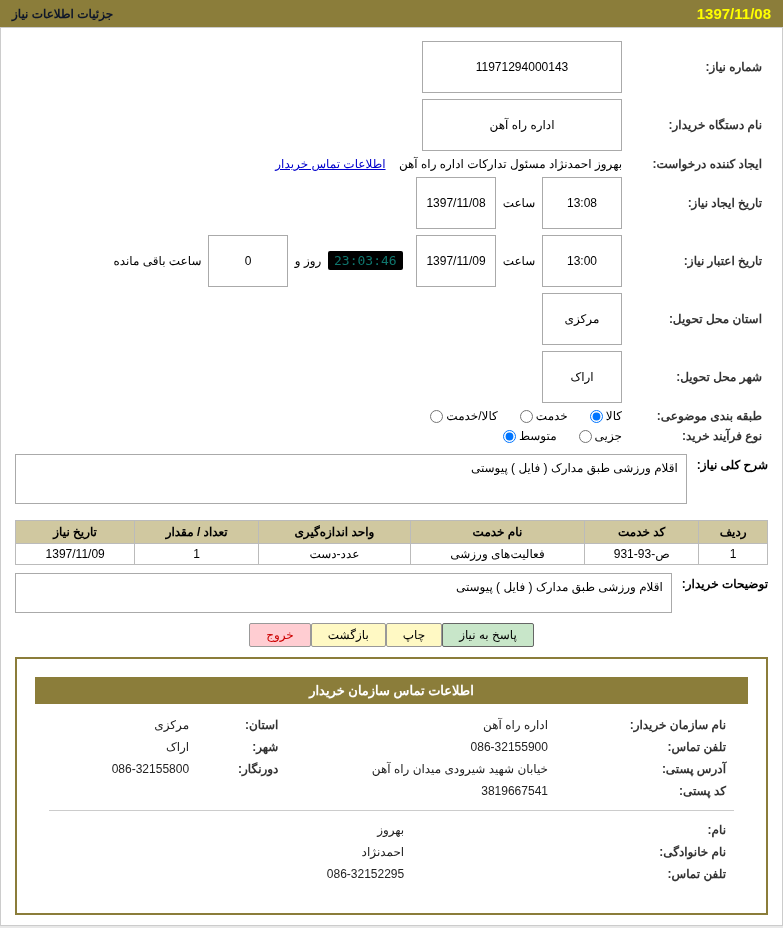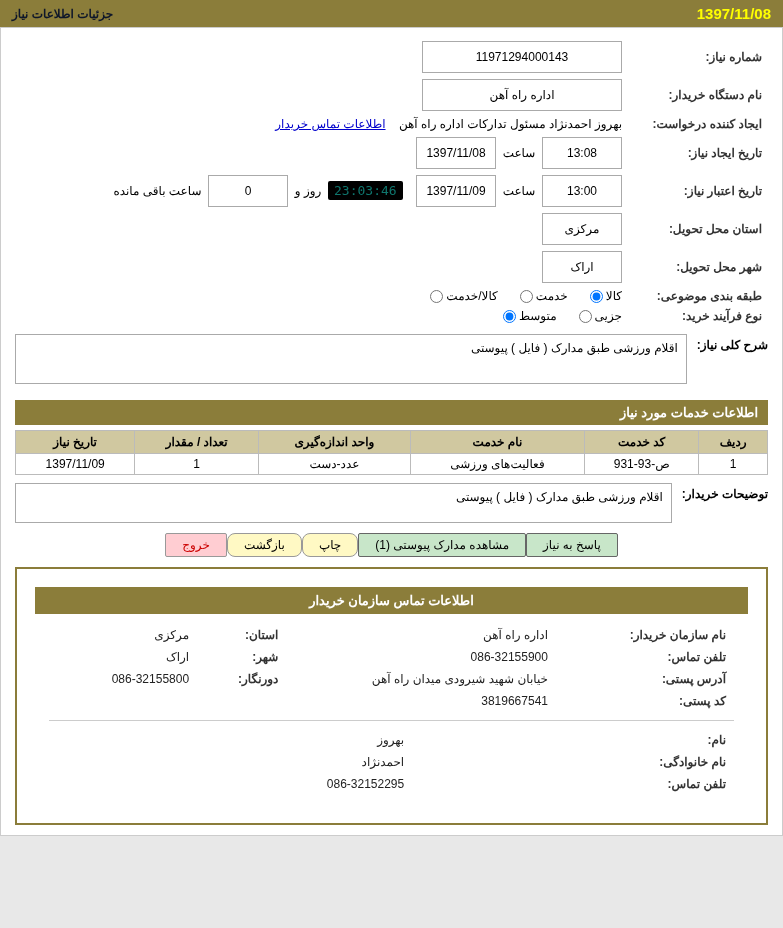--- a/index.html
+++ b/index.html
@@ -41,21 +41,21 @@
       text-align: right;
       white-space: nowrap;
       width: 140px;
     }
     .value-cell {
       text-align: right;
     }
     .input-box {
       border: 1px solid #aaa;
       background: #fff;
-      padding: 8px 5px;
+      padding: 18px 5px;
       min-width: 80px;
       display: inline-block;
       text-align: center;
     }
     .wide-input {
       min-width: 200px;
     }
     .link-blue {
       color: #0000cc;
       text-decoration: underline;
@@ -135,21 +135,21 @@
     }
     .btn {
       padding: 4px 16px;
       font-size: 12px;
       border: 1px solid #888;
       cursor: pointer;
       border-radius: 2px;
       font-family: Tahoma, Arial, sans-serif;
     }
     .btn-green { background: #c8e6c9; border-color: #666; }
-    .btn-yellow { background: #fff9c4; border-color: #999; border-radius: 8px; }
+    .btn-yellow { background: #fff9c4; border-color: #999; }
     .btn-red { background: #ffcdd2; border-color: #999; color: #c00; }
     .contact-section {
       background: #fff;
       border: 2px solid #8B7D3A;
       margin-top: 10px;
       padding: 18px;
     }
     .contact-header {
       background: #8B7D3A;
       color: #fff;
@@ -301,21 +301,20 @@
   </tbody>
     </table>
 
   <div style="display:flex; align-items:flex-start; gap:10px; margin-bottom:8px; flex-direction:row;">
     <span style="font-weight:bold; white-space:nowrap; margin-top:4px;">شرح کلی نیاز:</span>
     <div class="description-box" style="flex:1;">
       <span>اقلام ورزشی طبق مدارک ( فایل ) پیوستی</span>
     </div>
   </div>
 
-  <div class="section-header">اطلاعات خدمات مورد نیاز</div>
 
   <table class="needs-table">
     <thead>
       <tr>
         <th>ردیف</th>
         <th>کد خدمت</th>
         <th>نام خدمت</th>
         <th>واحد اندازه‌گیری</th>
         <th>تعداد / مقدار</th>
         <th>تاریخ نیاز</th>
@@ -338,21 +337,20 @@
     <span style="font-weight:bold; white-space:nowrap; margin-top:4px;">توضیحات خریدار:</span>
     <div class="needs-description-box">
       <span>اقلام ورزشی طبق مدارک ( فایل ) پیوستی</span>
     </div>
   </div>
 
   <div class="button-row">
     <button class="btn btn-red">خروج</button>
     <button class="btn btn-yellow">بازگشت</button>
     <button class="btn btn-yellow">چاپ</button>
-    <button class="btn btn-green">مشاهده مدارک پیوستی (1)</button>
     <button class="btn btn-green">پاسخ به نیاز</button>
   </div>
 
   <div class="contact-section">
     <div class="contact-header">اطلاعات تماس سازمان خریدار</div>
     <div class="contact-body">
       <table class="contact-table">
         <tbody>
             <tr>
           <td class="contact-label">نام سازمان خریدار:</td>

